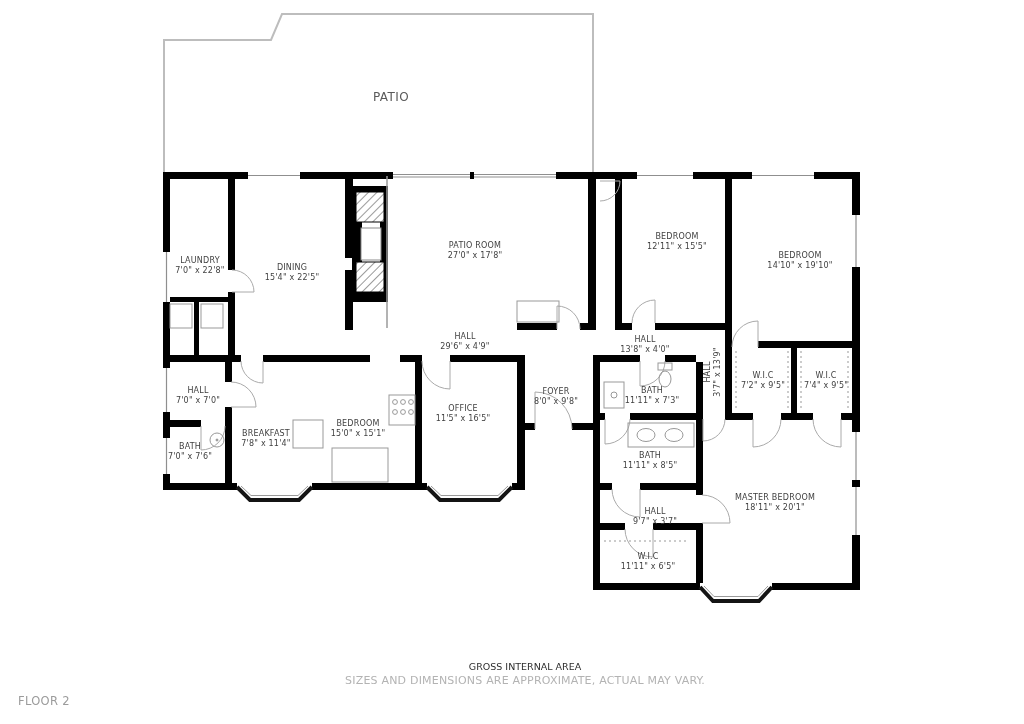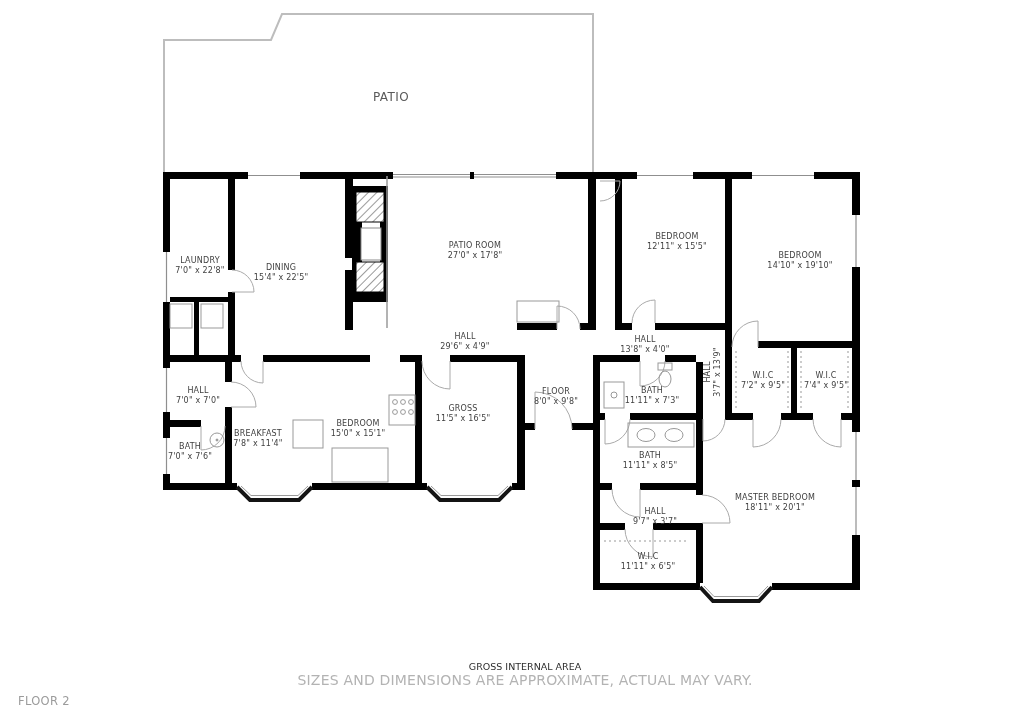--- a/index.html
+++ b/index.html
@@ -15,21 +15,21 @@
   }
   .room.rot{transform:translate(-50%,-50%) rotate(-90deg);}
   .patio-label{
     position:absolute;transform:translate(-50%,-50%);
     font-size:12px;letter-spacing:.4px;color:#5a5a5a;white-space:nowrap;text-align:right;
   }
   .footer{
     position:absolute;left:0;right:0;top:660px;text-align:center;
     color:#2e2e2e;font-size:9.5px;line-height:13px;padding-left:26px;
   }
-  .footer .disclaimer{font-size:14px;color:#b3b3b3;letter-spacing:.2px;margin-top:1px;}
+  .footer .disclaimer{font-size:11px;color:#b3b3b3;letter-spacing:.2px;margin-top:1px;}
   .floor-indicator{
     position:absolute;left:18px;top:694px;font-size:11.5px;color:#9b9b9b;letter-spacing:.3px;
   }
 </style>
 </head>
 <body>
 
 <div id="canvas">
 
   <svg id="plan-svg" width="1024" height="724" viewBox="0 0 1024 724">
@@ -212,21 +212,21 @@
       </g>
     </g>
   </svg>
 
   <div class="patio-label" style="left:391px;top:97px">PATIO</div>
 
   <div class="room" style="left:200px;top:266px">
     <div>LAUNDRY</div>
     <div>7'0" x 22'8"</div>
   </div>
-  <div class="room" style="left:281px;top:273px">
+  <div class="room" style="left:292px;top:273px">
     <div>DINING</div>
     <div>15'4" x 22'5"</div>
   </div>
   <div class="room" style="left:475px;top:251px">
     <div>PATIO ROOM</div>
     <div>27'0" x 17'8"</div>
   </div>
   <div class="room" style="left:677px;top:242px">
     <div>BEDROOM</div>
     <div>12'11" x 15'5"</div>
@@ -256,34 +256,34 @@
     <div>7'4" x 9'5"</div>
   </div>
   <div class="room" style="left:198px;top:396px">
     <div>HALL</div>
     <div>7'0" x 7'0"</div>
   </div>
   <div class="room" style="left:190px;top:452px">
     <div>BATH</div>
     <div>7'0" x 7'6"</div>
   </div>
-  <div class="room" style="left:258px;top:439px">
+  <div class="room" style="left:266px;top:439px">
     <div>BREAKFAST</div>
     <div>7'8" x 11'4"</div>
   </div>
   <div class="room" style="left:358px;top:429px">
     <div>BEDROOM</div>
     <div>15'0" x 15'1"</div>
   </div>
   <div class="room" style="left:463px;top:414px">
-    <div>GROSS</div>
+    <div>OFFICE</div>
     <div>11'5" x 16'5"</div>
   </div>
   <div class="room" style="left:556px;top:397px">
-    <div>FLOOR</div>
+    <div>FOYER</div>
     <div>8'0" x 9'8"</div>
   </div>
   <div class="room" style="left:652px;top:396px">
     <div>BATH</div>
     <div>11'11" x 7'3"</div>
   </div>
   <div class="room" style="left:650px;top:461px">
     <div>BATH</div>
     <div>11'11" x 8'5"</div>
   </div>

